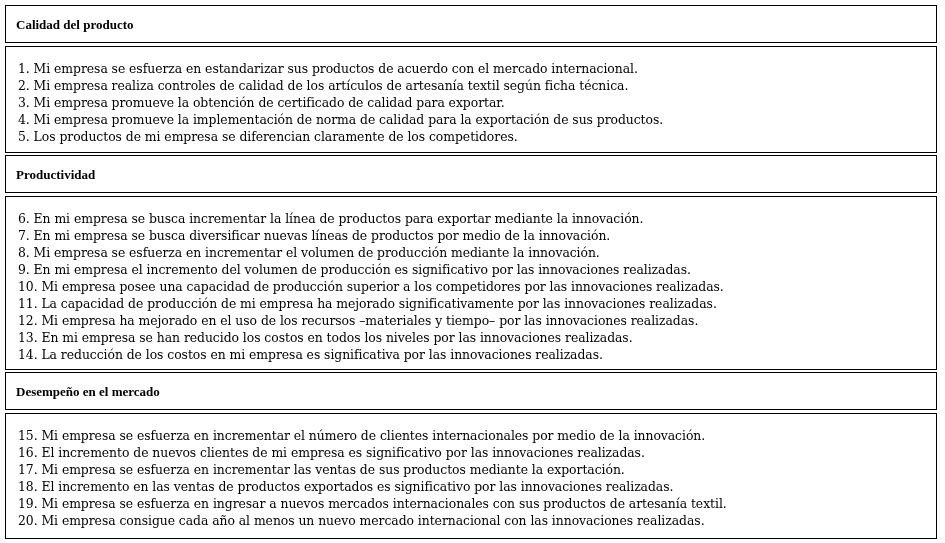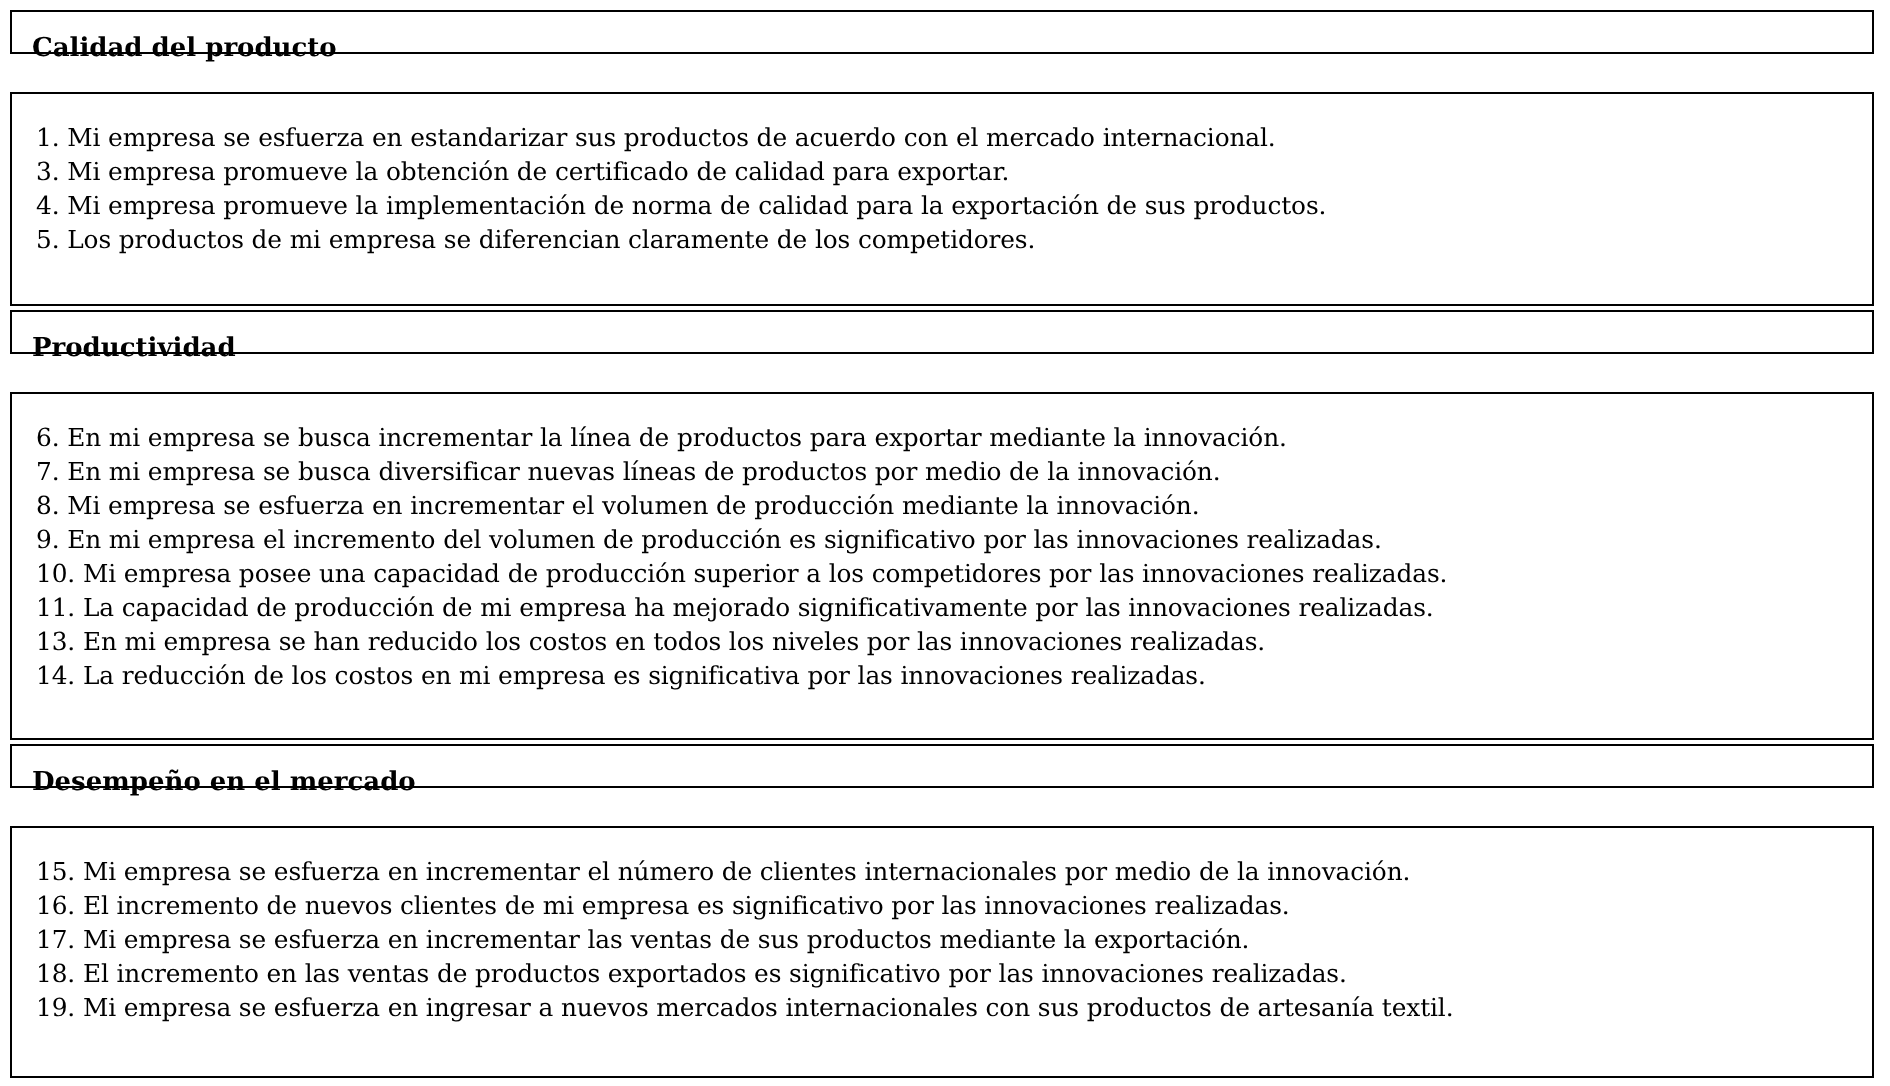--- a/index.html
+++ b/index.html
@@ -17,21 +17,22 @@
     }
     .box {
       position: absolute;
       left: 5px;
       width: 932px;
       border: 1.5px solid #000000;
       box-sizing: border-box;
       background: #ffffff;
     }
     .header {
-      height: 22px;
+      height: 38px;
+      font-family: Liberation Serif, serif;
     }
     .header .title {
       position: absolute;
       left: 10px;
       top: 11px;
       font-size: 13px;
       font-weight: bold;
       letter-spacing: 0px;
       white-space: nowrap;
     }
@@ -59,46 +60,49 @@
   </style>
 </head>
 <body>
 
 <div class="box header" id="h1">
   <span class="title">Calidad del producto</span>
 </div>
 <div class="box body-box" id="b1">
   <ul class="items">
     <li>1. Mi empresa se esfuerza en estandarizar sus productos de acuerdo con el mercado internacional.</li>
+    <li>2. Mi empresa realiza controles de calidad de los artículos de artesanía textil según ficha técnica.</li>
     <li>3. Mi empresa promueve la obtención de certificado de calidad para exportar.</li>
     <li>4. Mi empresa promueve la implementación de norma de calidad para la exportación de sus productos.</li>
     <li>5. Los productos de mi empresa se diferencian claramente de los competidores.</li>
   </ul>
 </div>
 
 <div class="box header" id="h2">
   <span class="title">Productividad</span>
 </div>
 <div class="box body-box" id="b2">
   <ul class="items">
     <li>6. En mi empresa se busca incrementar la línea de productos para exportar mediante la innovación.</li>
     <li>7. En mi empresa se busca diversificar nuevas líneas de productos por medio de la innovación.</li>
     <li>8. Mi empresa se esfuerza en incrementar el volumen de producción mediante la innovación.</li>
     <li>9. En mi empresa el incremento del volumen de producción es significativo por las innovaciones realizadas.</li>
     <li>10. Mi empresa posee una capacidad de producción superior a los competidores por las innovaciones realizadas.</li>
     <li>11. La capacidad de producción de mi empresa ha mejorado significativamente por las innovaciones realizadas.</li>
+    <li>12. Mi empresa ha mejorado en el uso de los recursos –materiales y tiempo– por las innovaciones realizadas.</li>
     <li>13. En mi empresa se han reducido los costos en todos los niveles por las innovaciones realizadas.</li>
     <li>14. La reducción de los costos en mi empresa es significativa por las innovaciones realizadas.</li>
   </ul>
 </div>
 
 <div class="box header" id="h3">
   <span class="title">Desempeño en el mercado</span>
 </div>
 <div class="box body-box" id="b3">
   <ul class="items">
     <li>15. Mi empresa se esfuerza en incrementar el número de clientes internacionales por medio de la innovación.</li>
     <li>16. El incremento de nuevos clientes de mi empresa es significativo por las innovaciones realizadas.</li>
     <li>17. Mi empresa se esfuerza en incrementar las ventas de sus productos mediante la exportación.</li>
     <li>18. El incremento en las ventas de productos exportados es significativo por las innovaciones realizadas.</li>
     <li>19. Mi empresa se esfuerza en ingresar a nuevos mercados internacionales con sus productos de artesanía textil.</li>
+    <li>20. Mi empresa consigue cada año al menos un nuevo mercado internacional con las innovaciones realizadas.</li>
   </ul>
 </div>
 
 </body></html>

